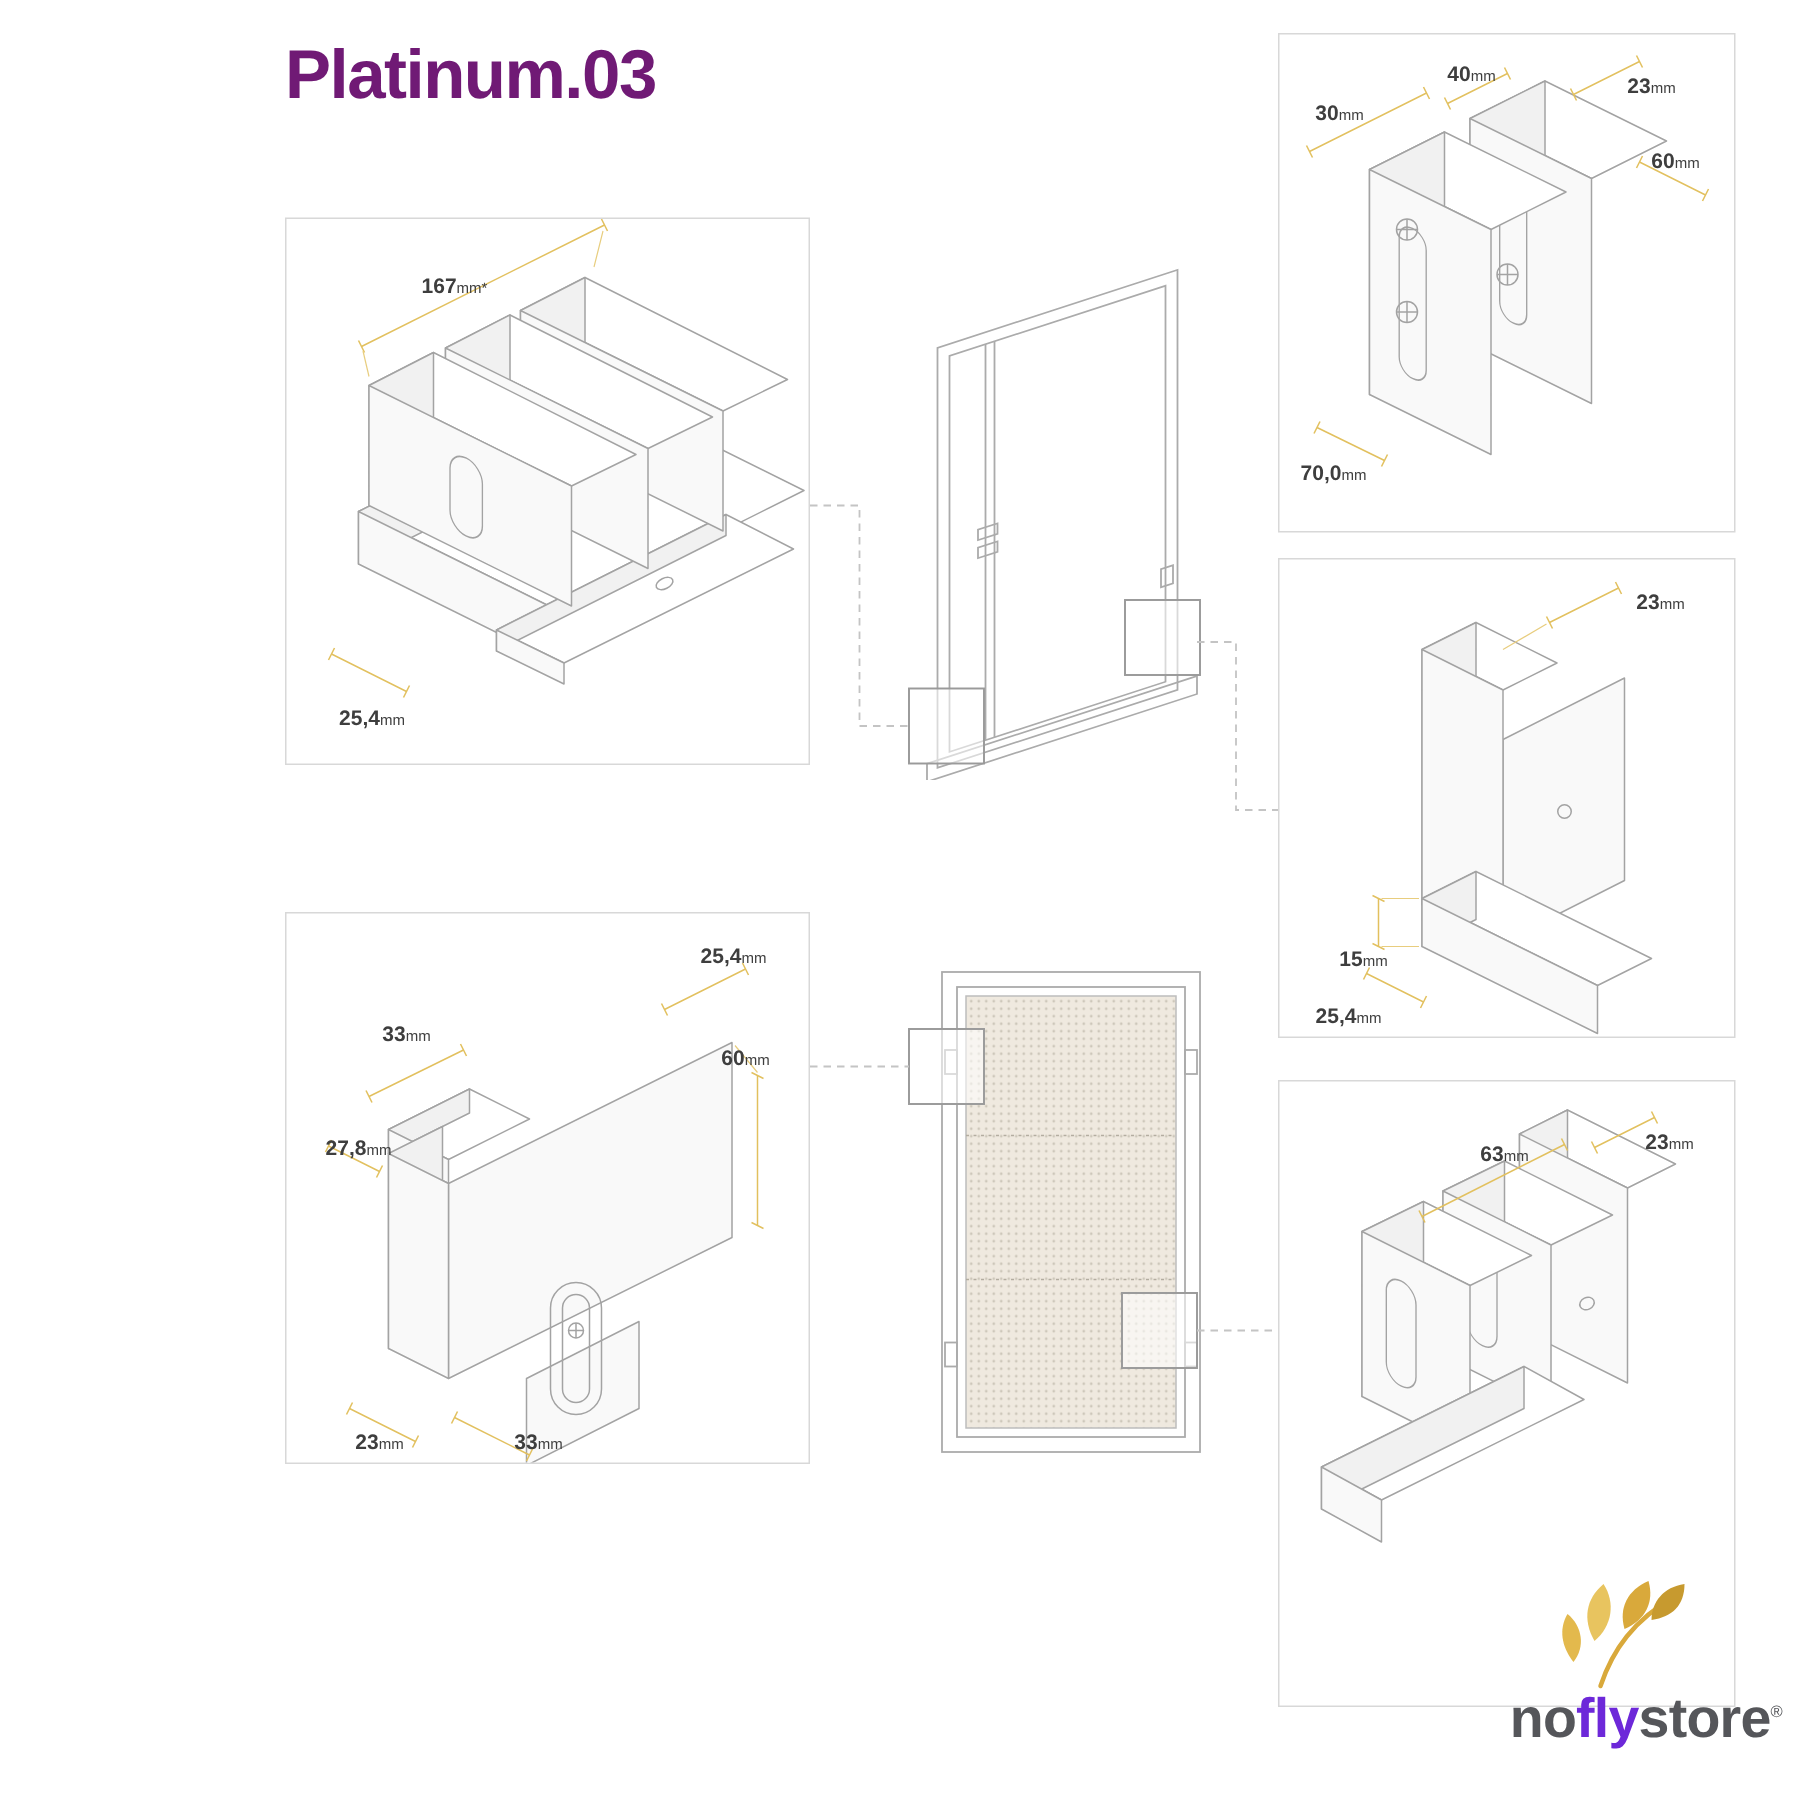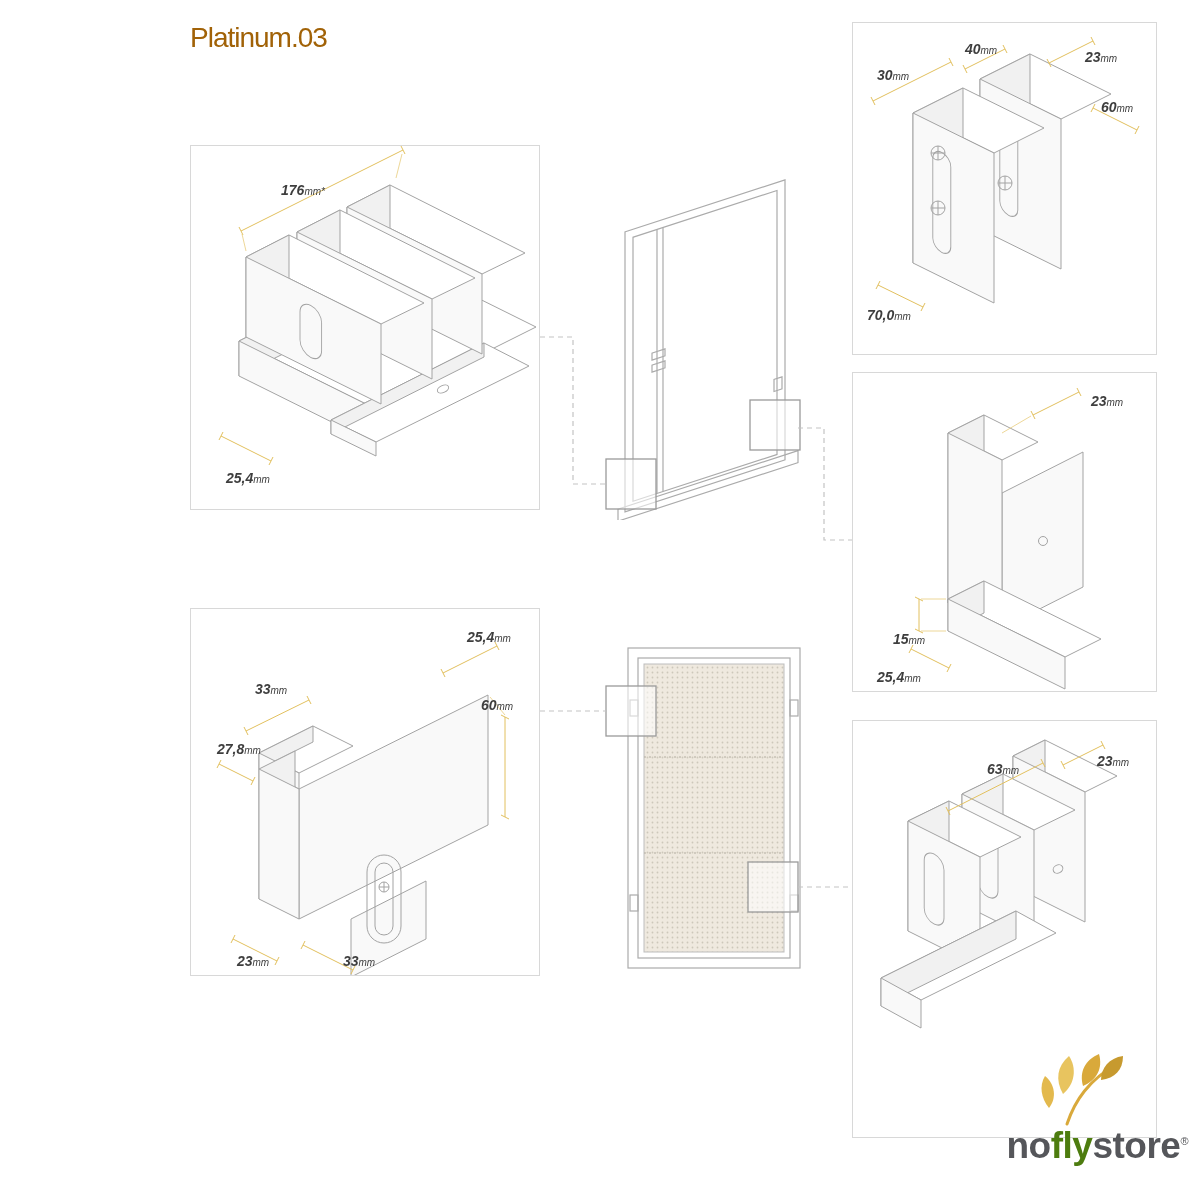--- a/index.html
+++ b/index.html
@@ -1,36 +1,36 @@
 <!DOCTYPE html>
 <html><head>
 <meta charset="utf-8">
 <style>
   *{margin:0;padding:0;box-sizing:border-box}
   html,body{background:#fff;font-family:"Liberation Sans",sans-serif}
   .canvas{position:relative;width:1200px;height:1200px;background:#fff;overflow:hidden}
-  .title{position:absolute;left:190px;top:22px;font-size:28px;font-weight:400;color:#a16207;letter-spacing:-1px}
+  .title{position:absolute;left:190px;top:22px;font-size:46px;font-weight:700;color:#701a75;letter-spacing:-1px}
   .panel{position:absolute;border:1px solid #d8d8d8;background:#fff}
   .panel svg{position:absolute;left:0;top:0}
-  .dim{position:absolute;transform:translate(-50%,-50%);font-style:italic;font-weight:600;font-size:14px;color:#3e3e3e;white-space:nowrap}
+  .dim{position:absolute;transform:translate(-50%,-50%);font-weight:600;font-size:14px;color:#3e3e3e;white-space:nowrap}
   .dim .u{font-size:10px;font-weight:400}
   .face-top{fill:#ffffff;stroke:#a3a3a3;stroke-width:1;stroke-linejoin:round}
   .face-cross{fill:#f1f1f1;stroke:#a3a3a3;stroke-width:1;stroke-linejoin:round}
   .face-side{fill:#f9f9f9;stroke:#a3a3a3;stroke-width:1;stroke-linejoin:round}
   .detail{fill:none;stroke:#a3a3a3;stroke-width:1}
   .dimline{stroke:#e2c05e;stroke-width:1;fill:none}
   .ext{stroke:#e8cd7e;stroke-width:.8;fill:none}
   .overlay{position:absolute;left:0;top:0;pointer-events:none}
   .leader{fill:none;stroke:#c4c4c4;stroke-width:1.2;stroke-dasharray:5 4}
   .door{position:absolute}
   .callout{fill:rgba(255,255,255,.55);stroke:#9a9a9a;stroke-width:1.3}
   .doorline{stroke:#ababab;stroke-width:1.2;fill:none}
   .logo{position:absolute;left:975px;top:1052px;width:215px;height:125px}
   .logo-text{position:absolute;right:2px;bottom:10px;font-size:37px;font-weight:700;color:#55565a;letter-spacing:-.5px}
-  .lg-gold{color:#4d7c0f}
+  .lg-gold{color:#6d28d9}
   .lg-reg{font-size:11px;font-weight:400;vertical-align:super;color:#55565a}
   .wheat{position:absolute;left:30px;top:-2px}
 </style>
 </head>
 <body>
 
 <div class="canvas">
 
   <h1 class="title">Platinum.03</h1>
 
@@ -61,21 +61,21 @@
         <line class="dimline" x1="50" y1="85" x2="212" y2="4"></line>
         <line class="dimline" x1="48" y1="81" x2="52" y2="89"></line>
           <line class="dimline" x1="210" y1="0" x2="214" y2="8"></line>
         <line class="ext" x1="55" y1="105" x2="51" y2="88"></line>
           <line class="ext" x1="205" y1="32" x2="211" y2="8"></line>
         <line class="dimline" x1="30" y1="290" x2="80" y2="315"></line>
         <line class="dimline" x1="32" y1="286" x2="28" y2="294"></line>
           <line class="dimline" x1="82" y1="311" x2="78" y2="319"></line>
       </g>
     </svg>
-    <span class="dim" style="left:112px;top:44px"><span>176</span><span class="u">mm*</span></span>
+    <span class="dim" style="left:112px;top:44px"><span>167</span><span class="u">mm*</span></span>
     <span class="dim" style="left:57px;top:332px"><span>25,4</span><span class="u">mm</span></span>
   </section>
 
   <section class="panel" style="left:852px;top:22px;width:305px;height:333px">
     <svg width="303" height="331" viewBox="0 0 303 331">
       <g>
         <polygon class="face-top" points="127,56 177,31 258,71 208,96"></polygon>
         <polygon class="face-cross" points="127,206 177,181 177,31 127,56"></polygon>
         <polygon class="face-side" points="127,206 208,246 208,96 127,56"></polygon>
         <rect class="detail" transform="matrix(0.9,0.45,0,1,127,56)" x="22" y="22" width="20" height="100" rx="10"></rect>
@@ -186,21 +186,21 @@
         <line class="dimline" x1="42" y1="330" x2="86" y2="352"></line>
         <line class="dimline" x1="44" y1="326" x2="40" y2="334"></line>
           <line class="dimline" x1="88" y1="348" x2="84" y2="356"></line>
         <line class="dimline" x1="112" y1="336" x2="162" y2="361"></line>
         <line class="dimline" x1="114" y1="332" x2="110" y2="340"></line>
           <line class="dimline" x1="164" y1="357" x2="160" y2="365"></line>
       </g>
     </svg>
     <span class="dim" style="left:80px;top:80px"><span>33</span><span class="u">mm</span></span>
     <span class="dim" style="left:298px;top:28px"><span>25,4</span><span class="u">mm</span></span>
-    <span class="dim" style="left:48px;top:140px"><span>27,8</span><span class="u">mm</span></span>
+    <span class="dim" style="left:48px;top:156px"><span>27,8</span><span class="u">mm</span></span>
     <span class="dim" style="left:306px;top:96px"><span>60</span><span class="u">mm</span></span>
     <span class="dim" style="left:62px;top:352px"><span>23</span><span class="u">mm</span></span>
     <span class="dim" style="left:168px;top:352px"><span>33</span><span class="u">mm</span></span>
   </section>
 
   <section class="panel" style="left:852px;top:720px;width:305px;height:418px">
     <svg width="303" height="323" viewBox="0 0 303 323">
       <g>
         <polygon class="face-top" points="160,35 192,19 264,55 232,71"></polygon>
         <polygon class="face-cross" points="160,165 192,149 192,19 160,35"></polygon>

